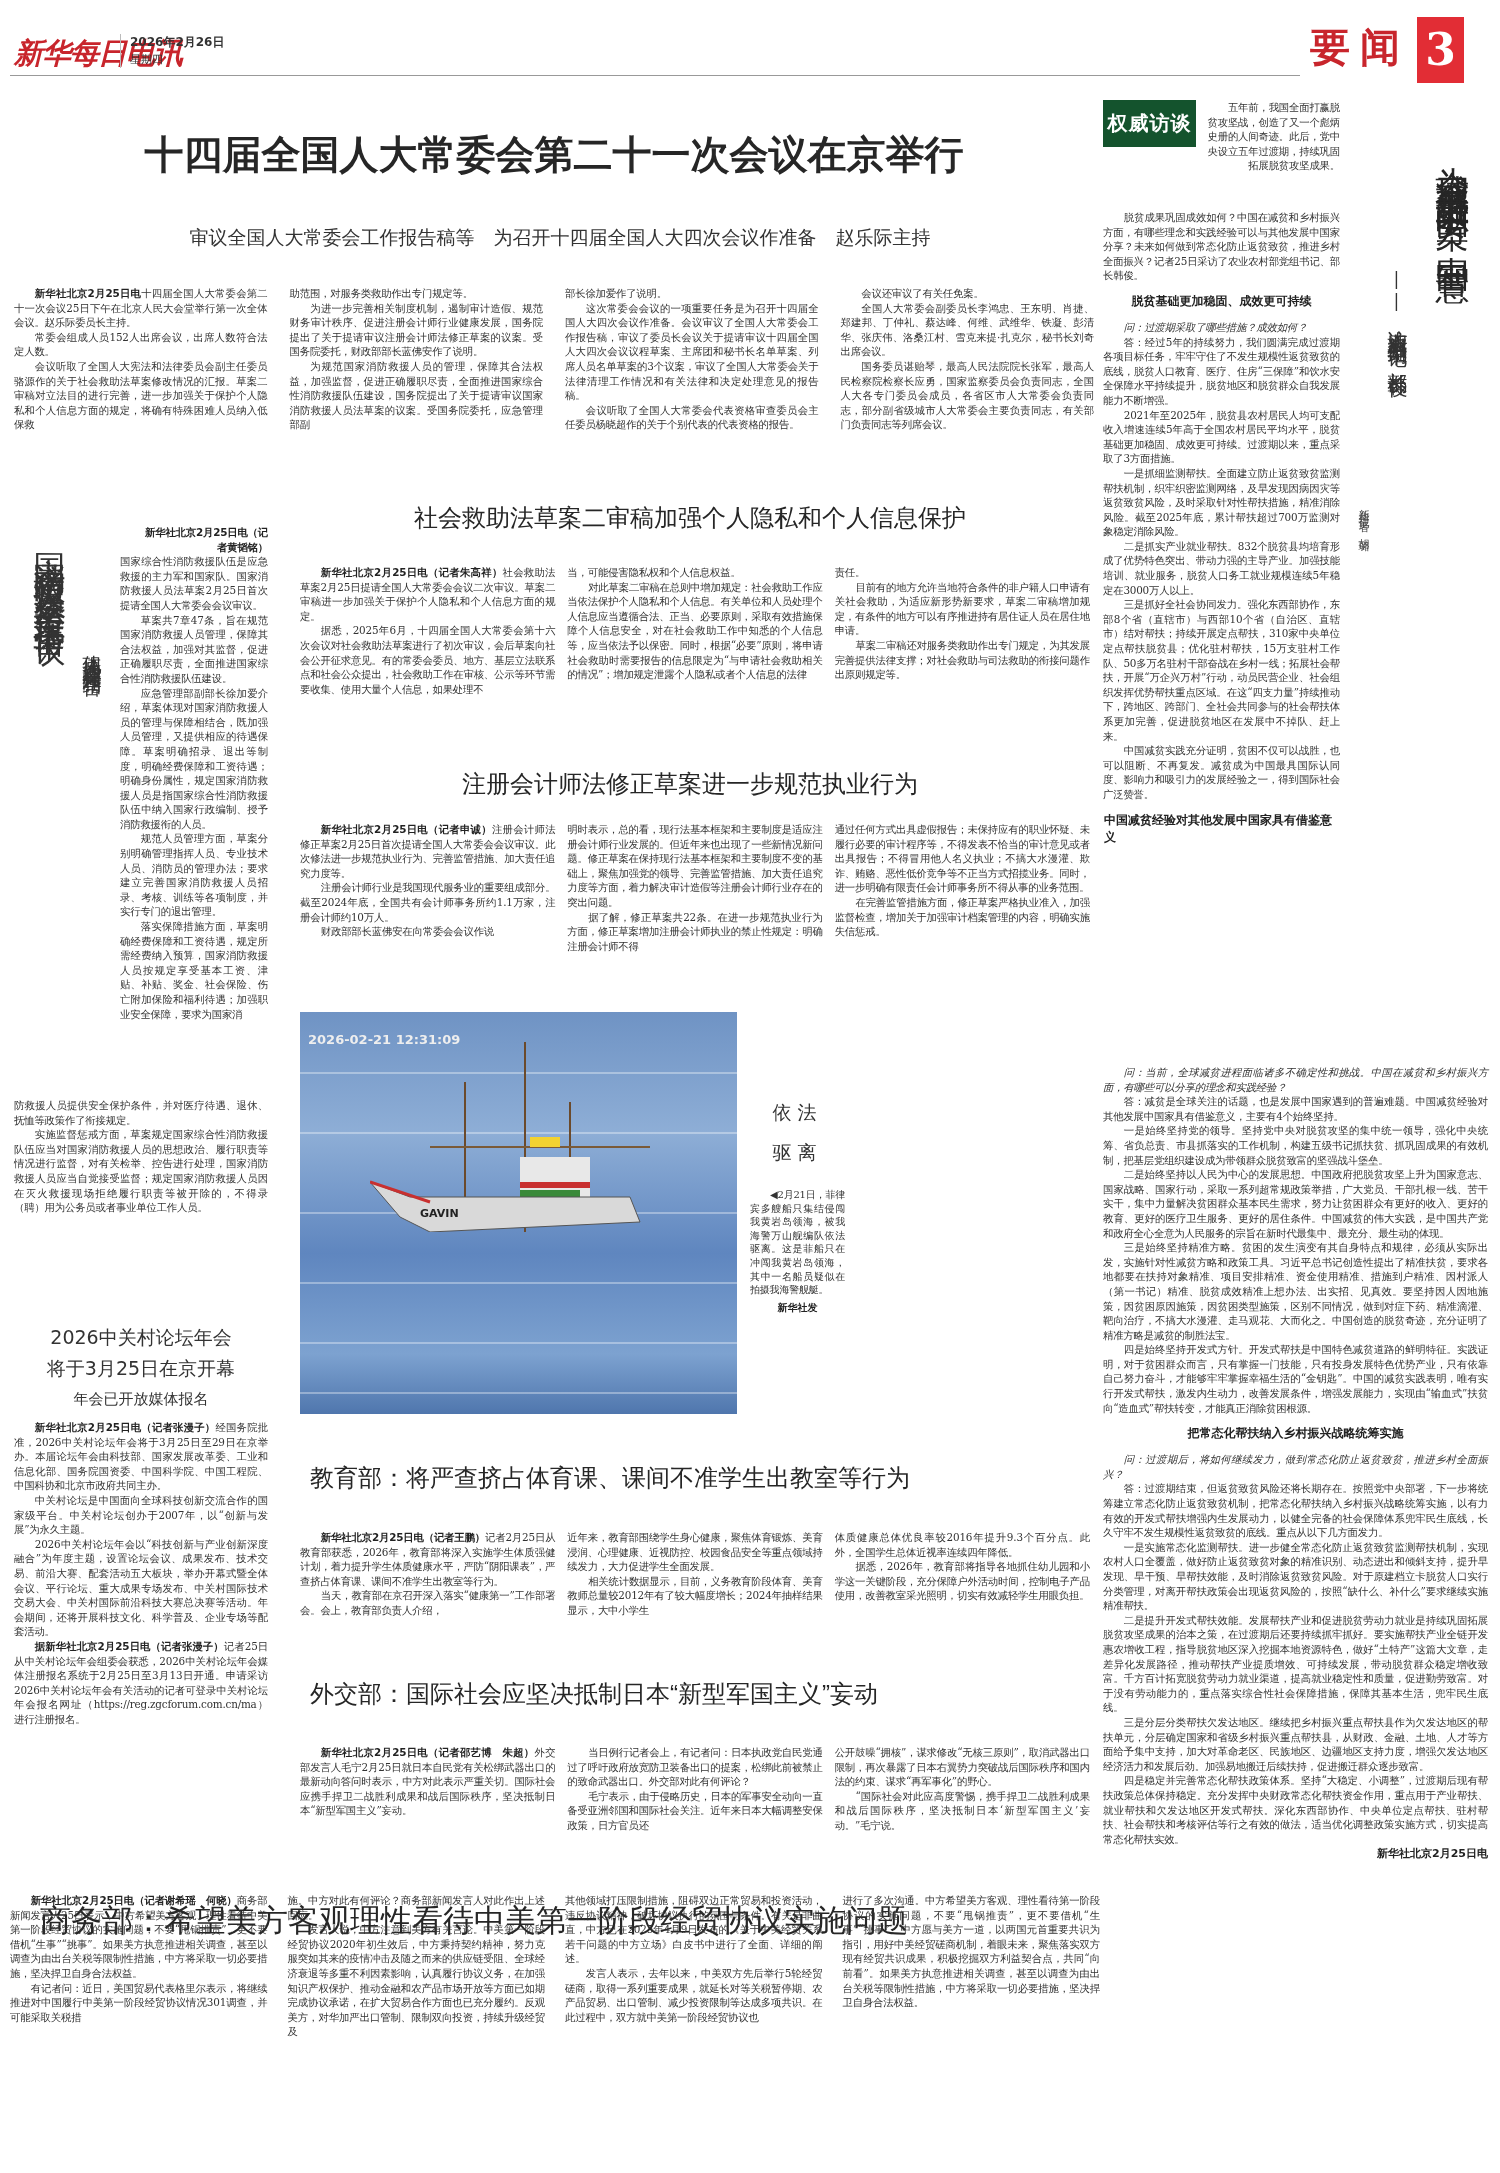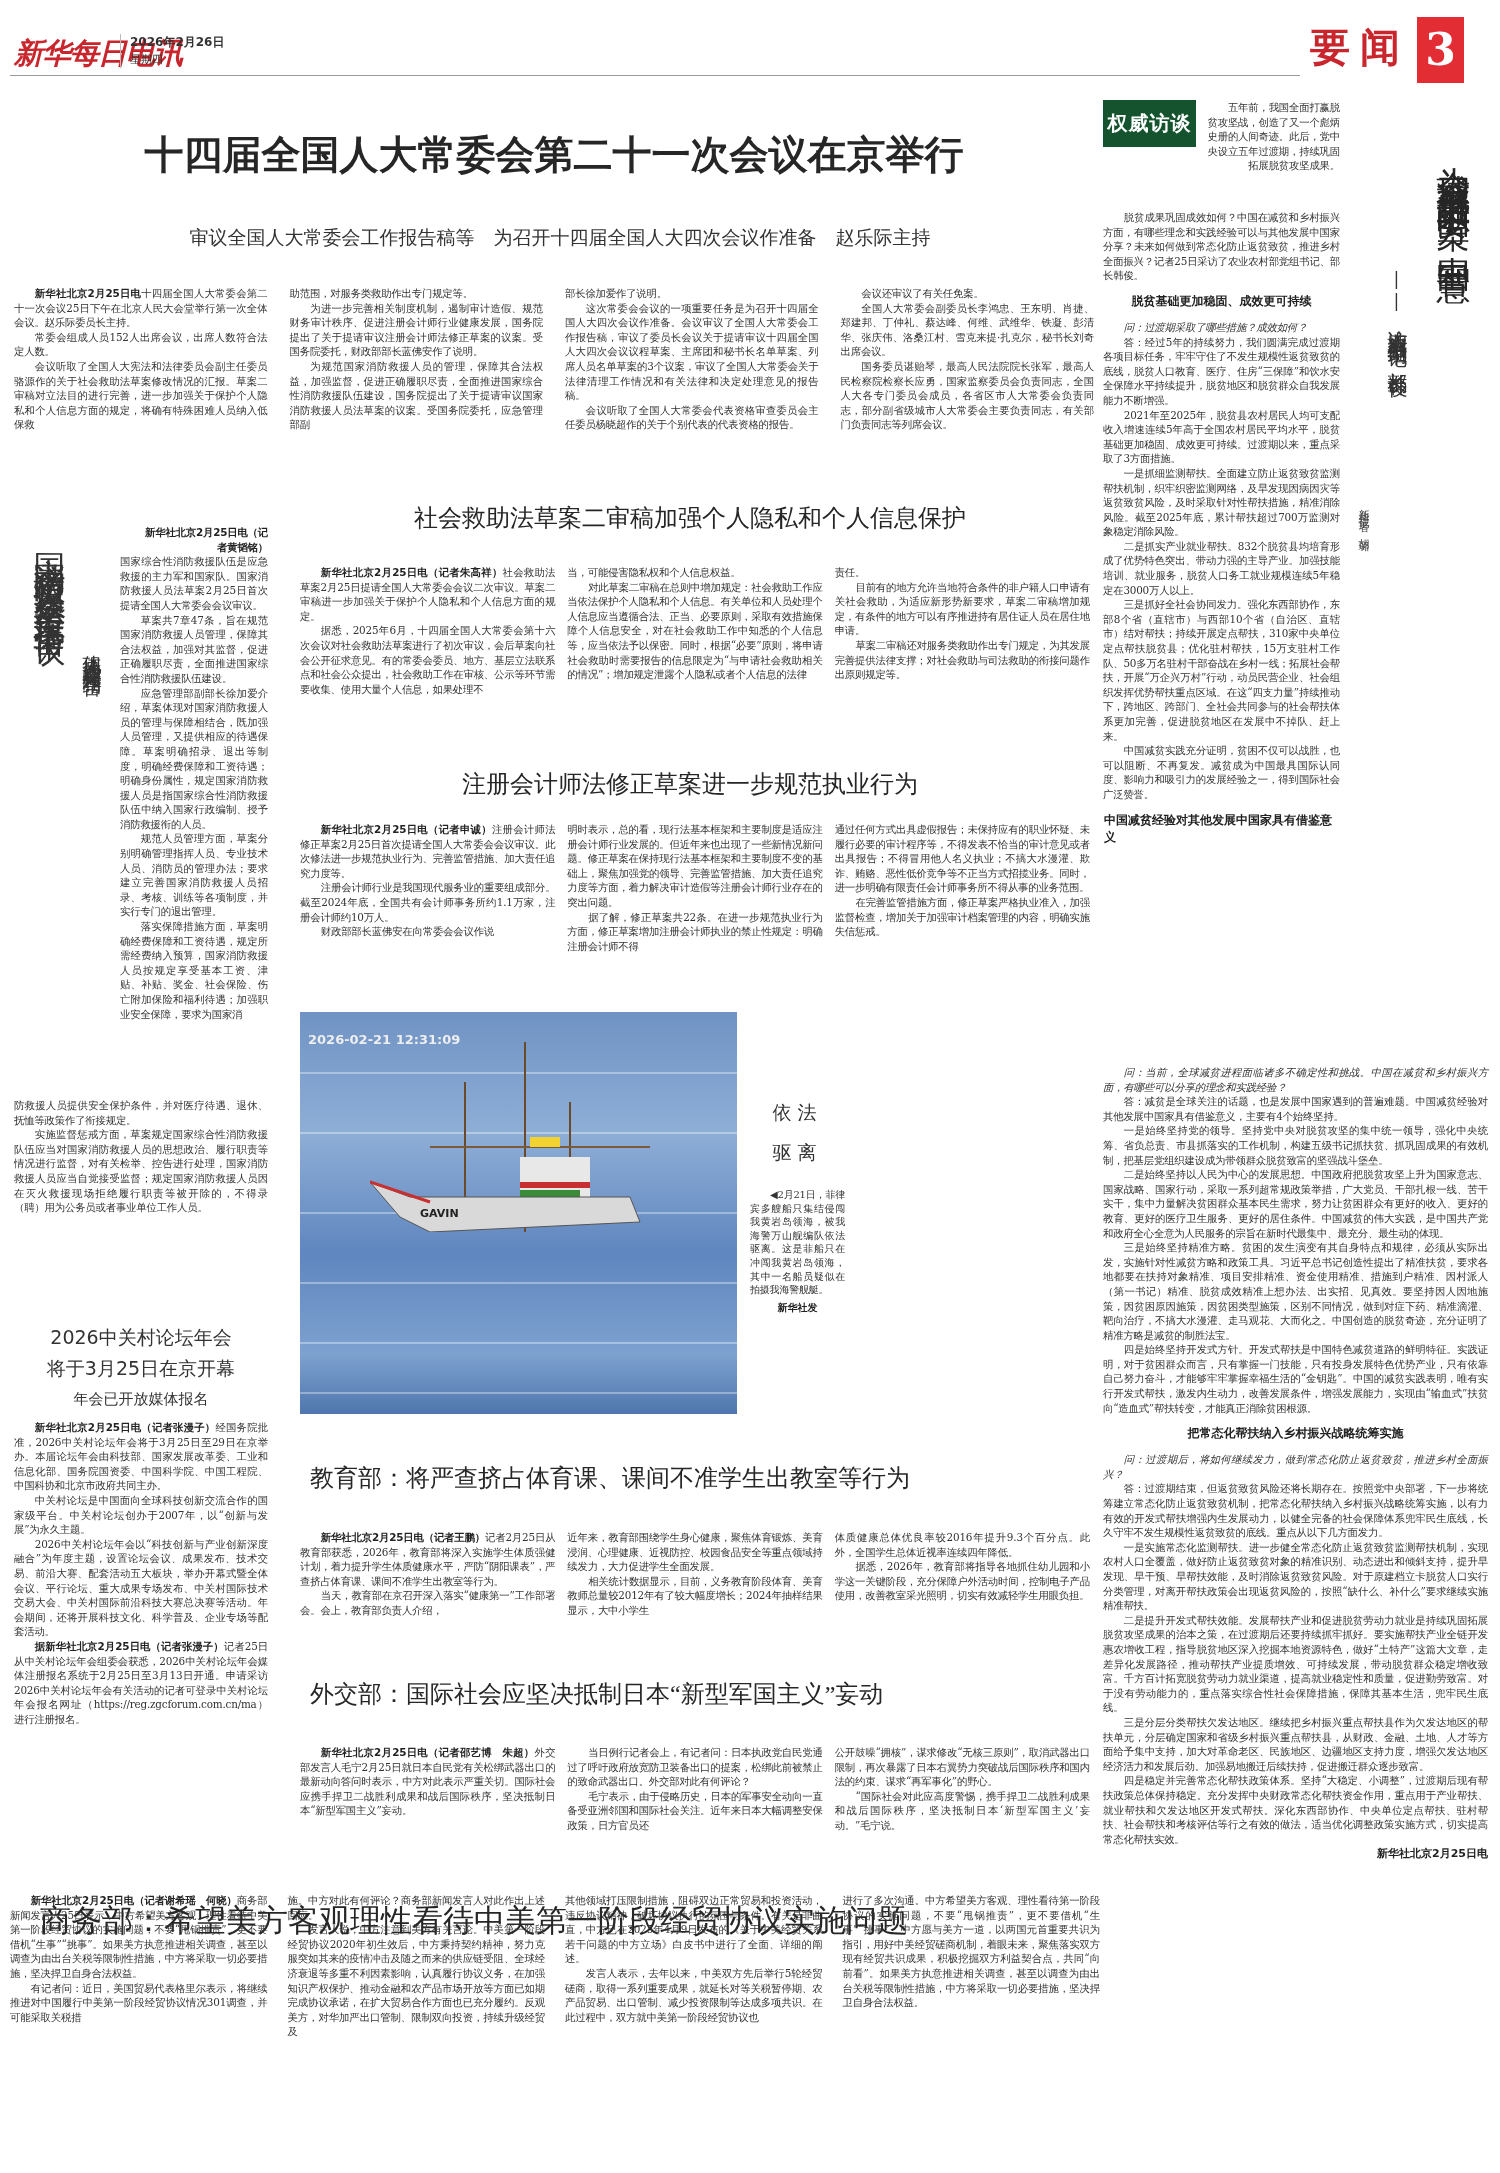--- a/index.html
+++ b/index.html
@@ -3,21 +3,21 @@
 <meta charset="utf-8">
 <style>
 *{box-sizing:border-box;margin:0;padding:0}
 html,body{width:1500px;height:2173px;background:#fff;overflow:hidden}
 body{font-family:"DejaVu Serif",serif;color:#222;position:relative}
 .abs{position:absolute}
 p.t{font-family:"DejaVu Serif",serif;font-size:10.4px;line-height:14.6px;color:#333;text-align:justify;text-indent:2em;letter-spacing:-0.2px}
 p.t.ni{text-indent:0}
 b.lead{font-family:"DejaVu Sans",sans-serif;font-weight:bold;color:#222}
 .cols3{display:grid;grid-template-columns:1fr 1fr 1fr;column-gap:12px}
-.h1{font-family:Liberation Serif, serif;font-weight:bold;color:#262626;white-space:nowrap}
+.h1{font-family:Liberation Sans, sans-serif;font-weight:bold;color:#262626;white-space:nowrap}
 .sans{font-family:"DejaVu Sans",sans-serif}
 .rule{position:absolute;background:#999;height:1px}
 
 #logo{left:14px;top:34px;font-size:29px;color:#c8252c;font-weight:bold;font-style:italic;letter-spacing:-1px}
 #mast-sep{left:120px;top:34px;width:1px;height:34px;background:#bbb}
 #mast-date{left:130px;top:34px;font-size:12px;font-family:"DejaVu Sans",sans-serif;font-weight:bold;color:#333}
 #mast-week{left:130px;top:52px;font-size:11px;font-family:"DejaVu Sans",sans-serif;font-weight:normal;color:#333}
 #section{left:1310px;top:20px;font-size:40px;color:#c8252c;font-weight:bold;letter-spacing:10px}
 #pagebox{left:1417px;top:17px;width:47px;height:66px;background:#e22d35;color:#fff;font-size:44px;font-weight:bold;text-align:center;line-height:66px}
 

